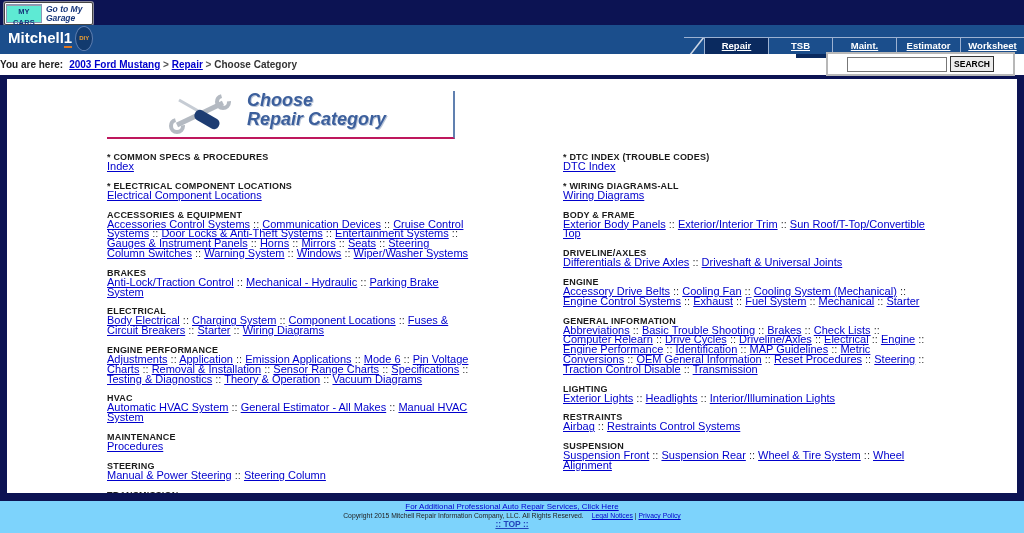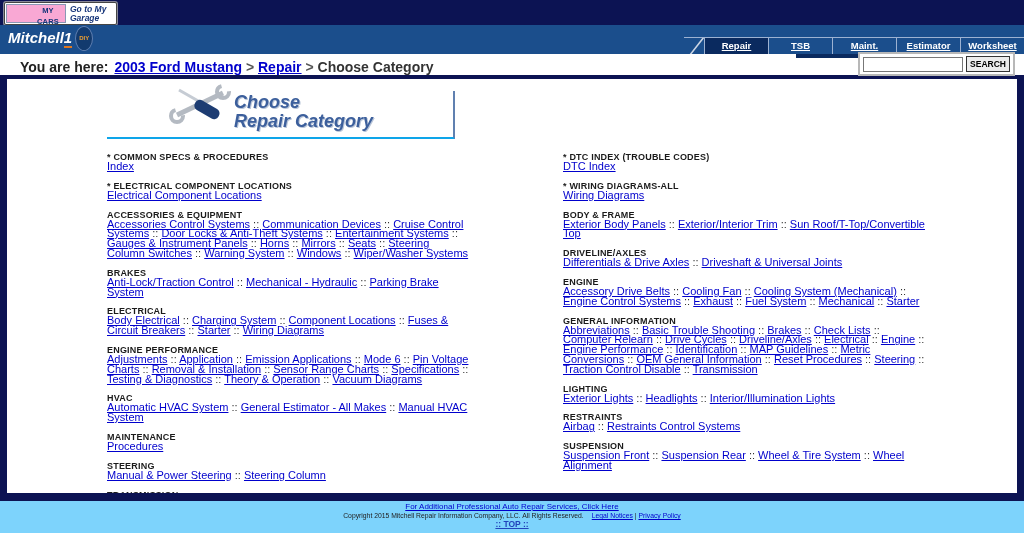--- a/index.html
+++ b/index.html
@@ -2,63 +2,63 @@
 <html><head>
 <meta charset="utf-8">
 <style>
   html,body{margin:0;padding:0;width:1024px;height:533px;overflow:hidden;
     font-family:"Liberation Sans","DejaVu Sans",sans-serif;background:#fff;}
   a{cursor:pointer;}
   
   .topbar{height:25px;background:#0c1353;position:relative;}
   .mycars{position:absolute;left:4px;top:2px;height:21px;background:#fff;border:1px solid #444;
     border-radius:2px;display:flex;align-items:stretch;cursor:pointer;box-shadow:0 0 0 1px #889;}
-  .plate{width:34px;border:1px solid #8a97b5;margin:1px;display:flex;flex-direction:row;background:#f9a8d4;padding-left:24px;}
+  .plate{width:34px;border:1px solid #8a97b5;margin:1px;display:flex;flex-direction:column;background:#5eead4;}
   .plate-top{height:5px;background:#2a4f9a;border-bottom:1px solid #99a;}
   .plate-text{font-size:7.5px;font-weight:bold;color:#16357a;text-align:center;line-height:11px;letter-spacing:.2px;}
   .garage-text{font-size:8.5px;font-style:italic;font-weight:bold;color:#16357a;
     padding:2px 4px 0 3px;line-height:9px;width:42px;}
   .top-right{position:absolute;right:6px;top:19px;text-align:right;}
   .toplink{color:#fff;font-size:9px;font-weight:bold;text-decoration:underline;}
   .sep-pipe{color:#fff;font-size:9px;margin:0 2px;}
   .version{font-size:7.5px;font-style:italic;color:#aab4d4;margin-top:1px;}
   
   .navbar{height:29px;background:#1b4e8c;position:relative;}
   .brand{position:absolute;left:8px;top:1px;line-height:15px;}
-  .brand-name{font-size:15px;font-weight:bold;font-style:italic;color:#fff;}
+  .brand-name{font-size:15px;font-weight:bold;color:#fff;}
   .brand-one{color:#fff;border-bottom:2px solid #e07820;}
   .diy-badge{display:inline-block;font-size:6px;font-weight:bold;color:#f0a030;border:1px solid #5f7fb0;
     border-radius:50%;padding:4px 3px;background:#123a6e;vertical-align:middle;margin-left:3px;}
   .tagline{font-size:6.5px;color:#9fb0d0;margin-top:-2px;}
   .tagline b{color:#e0953a;font-style:italic;}
   .tabs{position:absolute;right:0;bottom:0;display:flex;align-items:stretch;border-top:1px solid #9db2d2;}
   .tabs::before{content:"";display:block;width:12px;margin:0 6px 0 0;border-right:2px solid #cdd6e4;
     transform:skewX(-38deg);}
   .tab{width:63px;text-align:center;font-size:9.5px;font-weight:bold;color:#fff;text-decoration:underline;
     padding:2px 0 3px;background:#1b4e8c;border-left:1px solid #9db2d2;}
   .tab.active{background:#0a2a5f;}
   .tab-underline{position:absolute;right:10px;bottom:-4px;width:218px;height:4px;background:#0a2a5f;z-index:3;}
   
   .crumbrow{height:21px;background:#fff;position:relative;}
-  .breadcrumb{position:absolute;left:20px;top:5px;font-size:14px;color:#222;}
+  .breadcrumb{position:absolute;left:0;top:5px;font-size:10px;color:#222;}
   .bc-pre{font-weight:bold;margin-right:6px;}
   .bc-link{color:#0000cc;font-weight:bold;text-decoration:underline;}
   .bc-sep{color:#555;font-weight:bold;}
   .bc-cur{font-weight:bold;color:#333;}
   .searchbox{position:absolute;right:9px;top:-2px;background:#fff;border:2px solid #b8b8b8;
-    padding:2px 3px;display:flex;gap:3px;align-items:center;z-index:5;}
+    padding:2px 19px;display:flex;gap:3px;align-items:center;z-index:5;}
   .searchbox input{width:94px;height:13px;border:1px solid #777;font-size:9px;padding:0 2px;
     font-family:inherit;}
   .searchbox button{font-size:8.5px;font-weight:bold;border:1px solid #333;background:#ececec;
     padding:1px 3px;height:16px;cursor:pointer;font-family:inherit;}
   
   .panel{background:#fff;border-left:7px solid #0c1353;border-right:7px solid #0c1353;
     border-top:4px solid #0c1353;height:418px;box-sizing:border-box;padding-top:12px;overflow:hidden;}
-  .banner{margin-left:100px;width:348px;border-bottom:2px solid #0ea5e9;border-right:2px solid #6080b0;
-    padding:0 0 6px 60px;display:flex;align-items:flex-end;gap:1px;height:48px;box-sizing:border-box;}
+  .banner{margin-left:100px;width:348px;border-bottom:2px solid #be185d;border-right:2px solid #6080b0;
+    padding:0 0 6px 60px;display:flex;align-items:flex-start;gap:14px;height:48px;box-sizing:border-box;}
   .title{font-size:18px;font-weight:bold;font-style:italic;color:#3c5f9c;line-height:19px;
     text-shadow:1px 1px 0 #b9c5d8;}
   .cols{display:flex;margin:13px 0 0 100px;gap:94px;}
   .col{width:362px;}
   .section{margin-bottom:9px;}
   .sec-h{font-size:9px;font-weight:bold;color:#1a1a1a;line-height:10px;letter-spacing:.2px;}
   .sec-links{font-size:11px;line-height:9.8px;color:#333;}
   .cat-link{color:#0000cc;text-decoration:underline;}
   .lsep{color:#333;}
   

